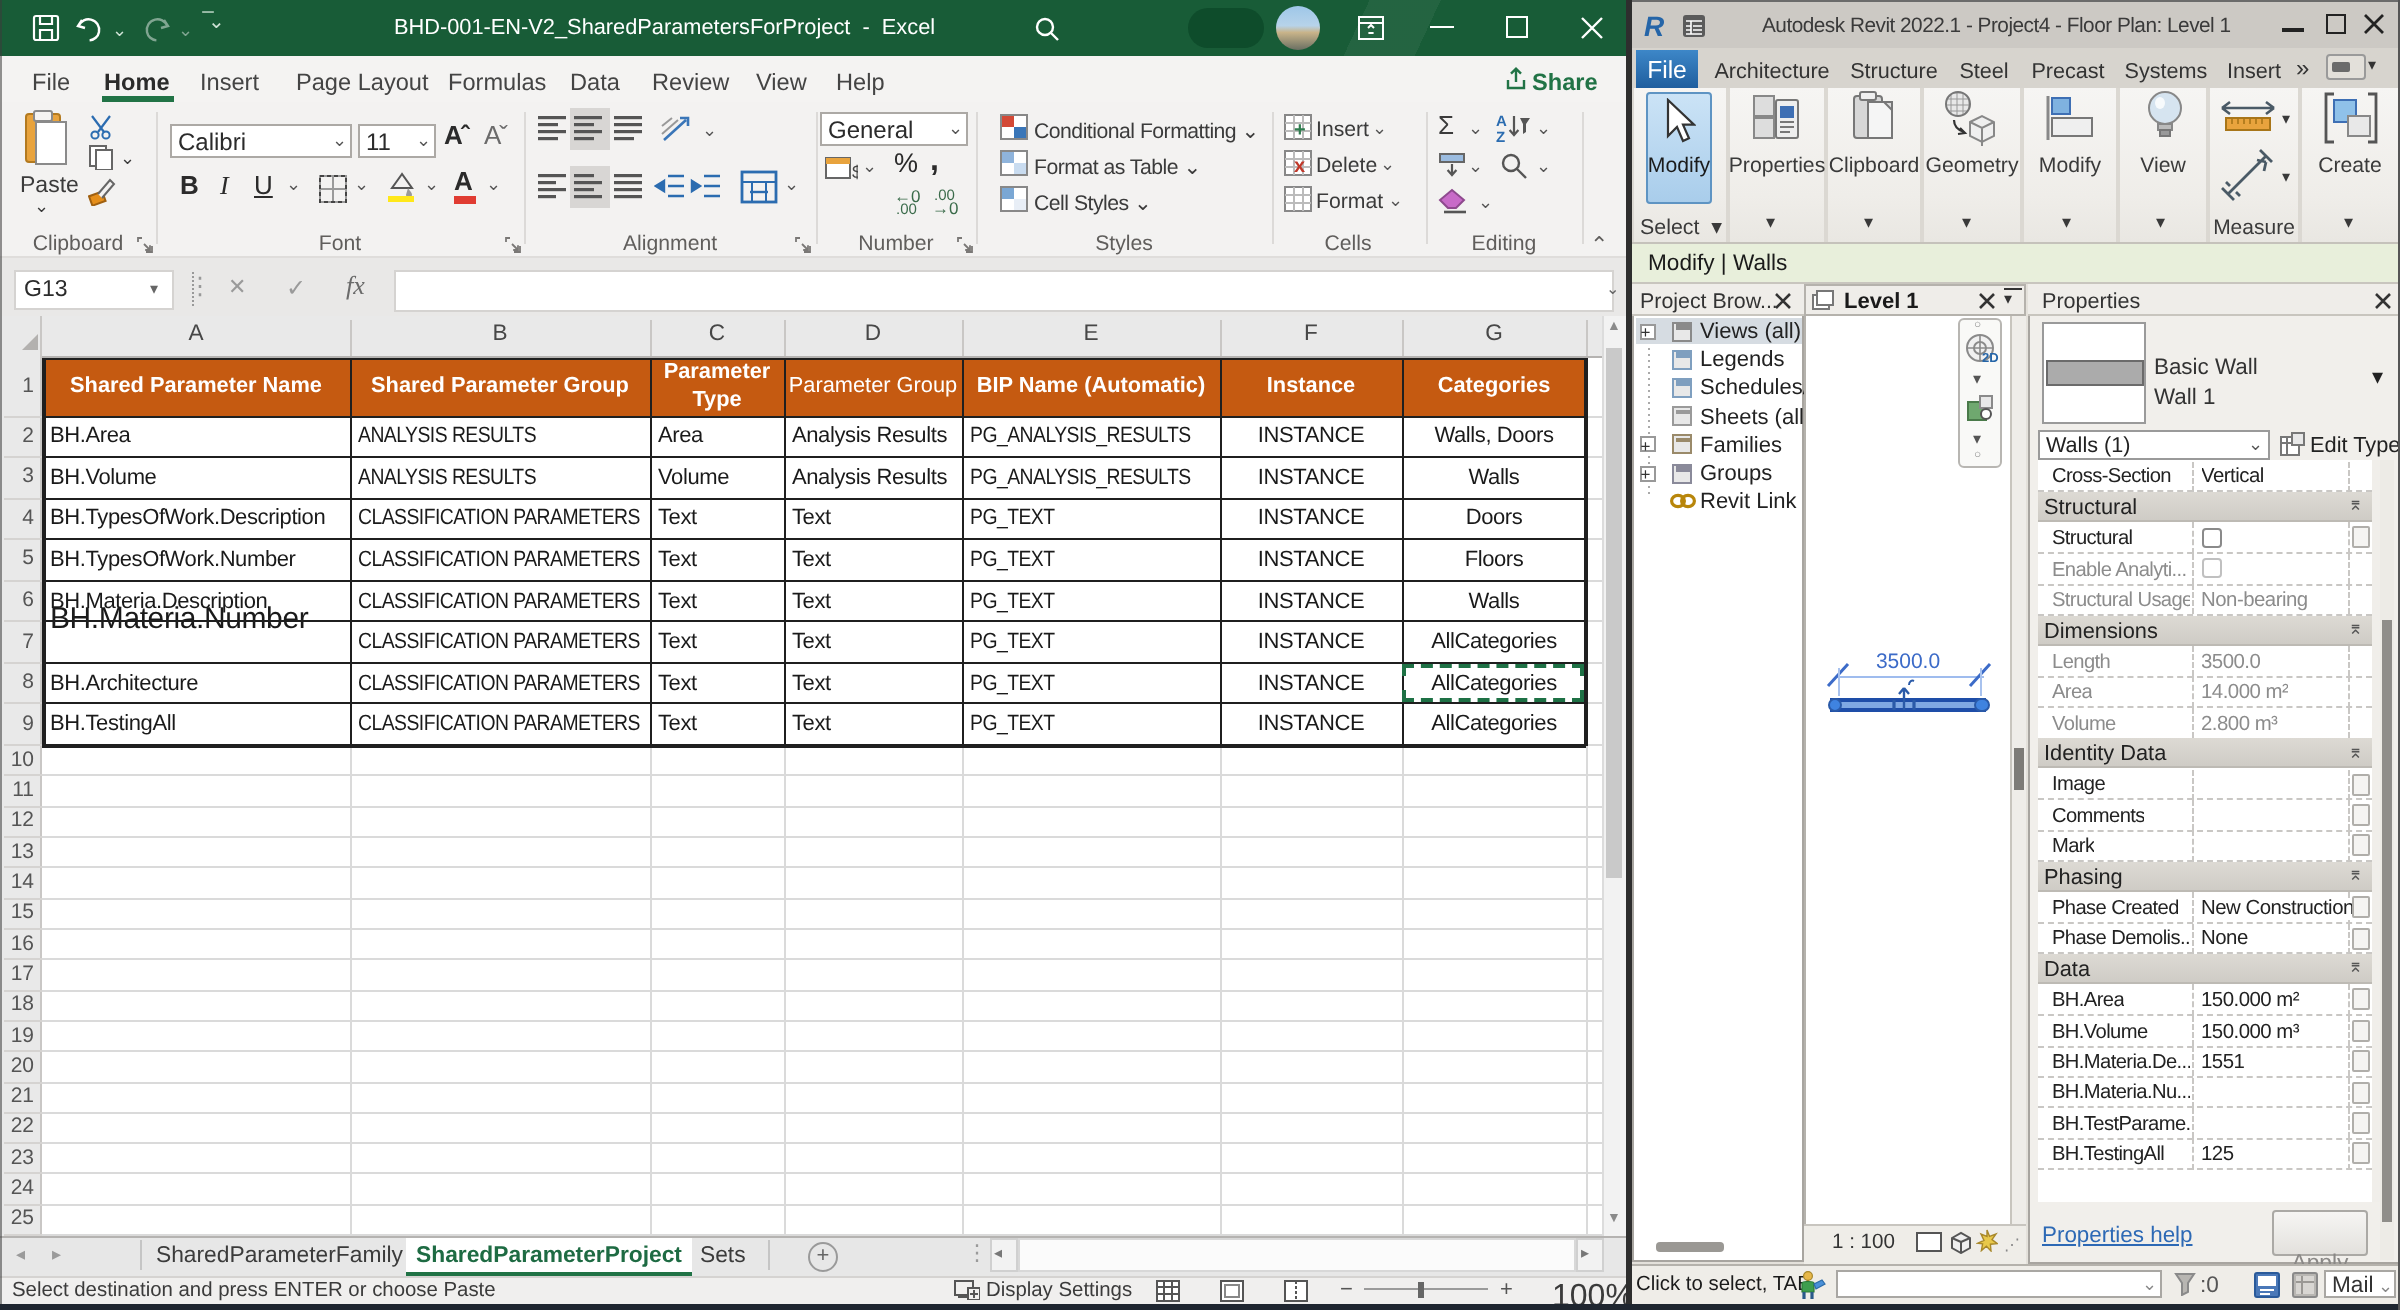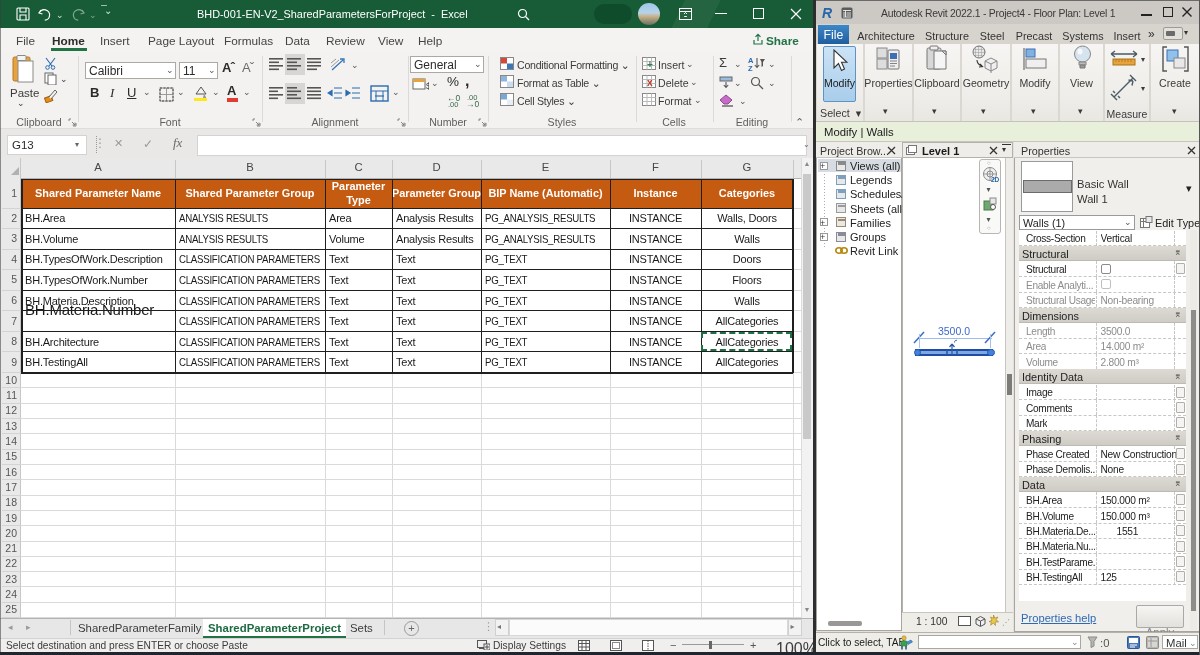--- a/index.html
+++ b/index.html
@@ -379,21 +379,21 @@
 <div class="ab" style="left:21px;top:179px;width:772px;height:29px;background:#C55A11;"></div>
 <div class="ab" style="left:21px;top:179px;width:154px;height:29px;display:flex;align-items:center;justify-content:center;text-align:center;color:#fff;font-weight:700;font-size:10.9px;line-height:1.2;white-space:nowrap;">
       <span>Shared Parameter Name</span>
     </div>
 <div class="ab" style="left:175px;top:179px;width:150px;height:29px;display:flex;align-items:center;justify-content:center;text-align:center;color:#fff;font-weight:700;font-size:10.9px;line-height:1.2;white-space:nowrap;">
       <span>Shared Parameter Group</span>
     </div>
 <div class="ab" style="left:325px;top:179px;width:67px;height:29px;display:flex;align-items:center;justify-content:center;text-align:center;color:#fff;font-weight:700;font-size:10.9px;line-height:1.2;white-space:nowrap;">
       <span>Parameter<br>Type</span>
     </div>
-<div class="ab" style="left:392px;top:179px;width:89px;height:29px;display:flex;align-items:center;justify-content:center;text-align:center;color:#fff;font-weight:700;font-size:10.9px;line-height:1.2;white-space:nowrap;">
+<div class="ab" style="left:392px;top:179px;width:89px;height:29px;display:flex;align-items:center;justify-content:center;text-align:center;color:#fff;font-weight:400;font-size:10.9px;line-height:1.2;white-space:nowrap;">
       <span>Parameter Group</span>
     </div>
 <div class="ab" style="left:481px;top:179px;width:129px;height:29px;display:flex;align-items:center;justify-content:center;text-align:center;color:#fff;font-weight:700;font-size:10.9px;line-height:1.2;white-space:nowrap;">
       <span>BIP Name (Automatic)</span>
     </div>
 <div class="ab" style="left:610px;top:179px;width:91px;height:29px;display:flex;align-items:center;justify-content:center;text-align:center;color:#fff;font-weight:700;font-size:10.9px;line-height:1.2;white-space:nowrap;">
       <span>Instance</span>
     </div>
 <div class="ab" style="left:701px;top:179px;width:92px;height:29px;display:flex;align-items:center;justify-content:center;text-align:center;color:#fff;font-weight:700;font-size:10.9px;line-height:1.2;white-space:nowrap;">
       <span>Categories</span>
@@ -873,21 +873,21 @@
 <div class="ab" style="left:1019px;top:507.19999999999965px;width:167px;height:0.5px;border-top:1px dashed #C9C7C4;background:transparent;"></div>
 <div class="ab" style="left:1095.5px;top:507.69999999999965px;width:1px;height:15.4px;border-left:1px dashed #C9C7C4;background:transparent;"></div>
 <div class="ab" style="left:1174px;top:507.69999999999965px;width:1px;height:15.4px;border-left:1px dashed #C9C7C4;background:transparent;"></div>
 <div class="ab" style="left:1026px;top:510.49999999999966px;font-size:10.1px;color:#222;white-space:nowrap;max-width:69px;overflow:hidden;letter-spacing:-0.3px;">BH.Volume</div>
 <div class="ab" style="left:1100.5px;top:510.49999999999966px;font-size:10.2px;color:#222;white-space:nowrap;max-width:86px;overflow:hidden;letter-spacing:-0.25px;background:#fff;">150.000 m³</div>
 <div class="ab" style="left:1175.5px;top:509.69999999999965px;width:9.5px;height:11px;background:#F5F4F2;border:1px solid #B0AEAA;border-radius:1px;"></div>
 <div class="ab" style="left:1019px;top:522.5999999999997px;width:167px;height:0.5px;border-top:1px dashed #C9C7C4;background:transparent;"></div>
 <div class="ab" style="left:1095.5px;top:523.0999999999997px;width:1px;height:15.4px;border-left:1px dashed #C9C7C4;background:transparent;"></div>
 <div class="ab" style="left:1174px;top:523.0999999999997px;width:1px;height:15.4px;border-left:1px dashed #C9C7C4;background:transparent;"></div>
 <div class="ab" style="left:1026px;top:525.8999999999996px;font-size:10.1px;color:#222;white-space:nowrap;max-width:69px;overflow:hidden;letter-spacing:-0.3px;">BH.Materia.De...</div>
-<div class="ab" style="left:1100.5px;top:525.8999999999996px;font-size:10.2px;color:#222;white-space:nowrap;max-width:86px;overflow:hidden;letter-spacing:-0.25px;background:#fff;margin-left:16px;">1551</div>
+<div class="ab" style="left:1100.5px;top:525.8999999999996px;font-size:10.2px;color:#222;white-space:nowrap;max-width:86px;overflow:hidden;letter-spacing:-0.25px;background:#fff;">1551</div>
 <div class="ab" style="left:1175.5px;top:525.0999999999997px;width:9.5px;height:11px;background:#F5F4F2;border:1px solid #B0AEAA;border-radius:1px;"></div>
 <div class="ab" style="left:1019px;top:537.9999999999997px;width:167px;height:0.5px;border-top:1px dashed #C9C7C4;background:transparent;"></div>
 <div class="ab" style="left:1095.5px;top:538.4999999999997px;width:1px;height:15.4px;border-left:1px dashed #C9C7C4;background:transparent;"></div>
 <div class="ab" style="left:1174px;top:538.4999999999997px;width:1px;height:15.4px;border-left:1px dashed #C9C7C4;background:transparent;"></div>
 <div class="ab" style="left:1026px;top:541.2999999999996px;font-size:10.1px;color:#222;white-space:nowrap;max-width:69px;overflow:hidden;letter-spacing:-0.3px;">BH.Materia.Nu...</div>
 <div class="ab" style="left:1175.5px;top:540.4999999999997px;width:9.5px;height:11px;background:#F5F4F2;border:1px solid #B0AEAA;border-radius:1px;"></div>
 <div class="ab" style="left:1019px;top:553.3999999999996px;width:167px;height:0.5px;border-top:1px dashed #C9C7C4;background:transparent;"></div>
 <div class="ab" style="left:1095.5px;top:553.8999999999996px;width:1px;height:15.4px;border-left:1px dashed #C9C7C4;background:transparent;"></div>
 <div class="ab" style="left:1174px;top:553.8999999999996px;width:1px;height:15.4px;border-left:1px dashed #C9C7C4;background:transparent;"></div>
 <div class="ab" style="left:1026px;top:556.6999999999996px;font-size:10.1px;color:#222;white-space:nowrap;max-width:69px;overflow:hidden;letter-spacing:-0.3px;">BH.TestParame...</div>

